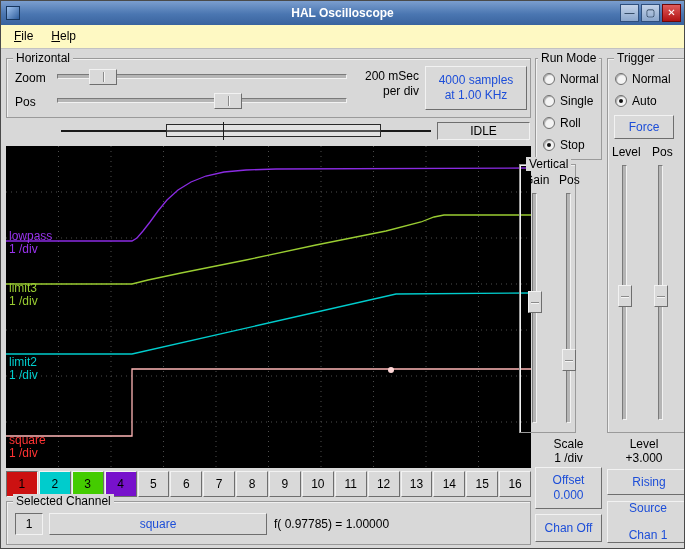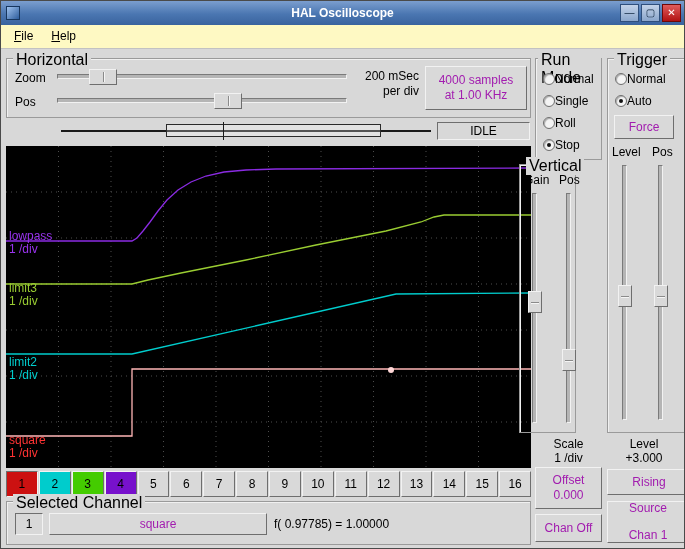--- a/index.html
+++ b/index.html
@@ -37,26 +37,26 @@
     background:#fef9c3; border-bottom:1px solid #c2c2c2; display:flex; align-items:stretch; padding-left:4px;
   }
   .menu-item { padding:4px 9px 0 9px; }
   .menu-item::first-letter { text-decoration:underline; }
   
   .frame {
     position:absolute; border:1px solid #9a9a9a;
     box-shadow:inset 1px 1px 0 #f0f0f0;
   }
   .frame-label {
-    position:absolute; top:-8px; left:6px; background:#d8d8d8; padding:0 3px; font-size:16px;
+    position:absolute; top:-8px; left:6px; background:#d8d8d8; padding:0 3px; font-size:12px;
   }
   
   .btn {
     background:#d9d9d9; border:1px solid; border-color:#f2f2f2 #6e6e6e #6e6e6e #f2f2f2;
-    font-family:"Liberation Sans", sans-serif; font-size:12px; color:#a21caf;
+    font-family:"Liberation Sans", sans-serif; font-size:12px; color:#1d4ed8;
     display:flex; flex-direction:column; align-items:center; justify-content:center;
     padding:0; line-height:15px;
   }
   .sunken {
     background:#d8d8d8; border:1px solid; border-color:#6e6e6e #f2f2f2 #f2f2f2 #6e6e6e;
     display:flex; align-items:center; justify-content:center;
   }
   
   .hslider { position:absolute; height:18px; }
   .htrough { position:absolute; left:0; right:0; top:50%; margin-top:-3px; height:5px;
@@ -66,21 +66,21 @@
   .hhandle::after { content:""; position:absolute; top:2px; bottom:2px; left:50%; width:0;
     border-left:1px solid #8a8a8a; border-right:1px solid #f5f5f5; }
   .vslider { position:absolute; width:14px; }
   .vtrough { position:absolute; top:0; bottom:0; left:50%; margin-left:-3px; width:5px;
     background:#b5b5b5; border:1px solid; border-color:#7a7a7a #f2f2f2 #f2f2f2 #7a7a7a; }
   .vhandle { position:absolute; left:0; width:14px; height:22px; background:#d9d9d9;
     border:1px solid; border-color:#f2f2f2 #6e6e6e #6e6e6e #f2f2f2; }
   .vhandle::after { content:""; position:absolute; left:2px; right:2px; top:50%; height:0;
     border-top:1px solid #8a8a8a; border-bottom:1px solid #f5f5f5; }
   
-  .radio-row { position:absolute; display:flex; align-items:center; height:16px; }
+  .radio-row { position:absolute; display:flex; align-items:center; gap:5px; height:16px; }
   .radio { width:12px; height:12px; border-radius:50%; background:#f4f4f4;
     border:1px solid #6e6e6e; box-shadow:inset 1px 1px 1px #aaa; position:relative; flex:0 0 12px; }
   .radio.checked::after { content:""; position:absolute; left:3px; top:3px; width:4px; height:4px;
     border-radius:50%; background:#111; }
   
   #scope { position:absolute; left:5px; top:145px; width:525px; height:322px; background:#000; }
   .trace-label { position:absolute; font-size:12px; line-height:13px; }
   
   #channel-row { position:absolute; left:5px; top:470px; width:525px; height:26px; display:flex; gap:1px; }
   .chan-btn { flex:1; background:#d9d9d9; border:1px solid; border-color:#f2f2f2 #6e6e6e #6e6e6e #f2f2f2;

